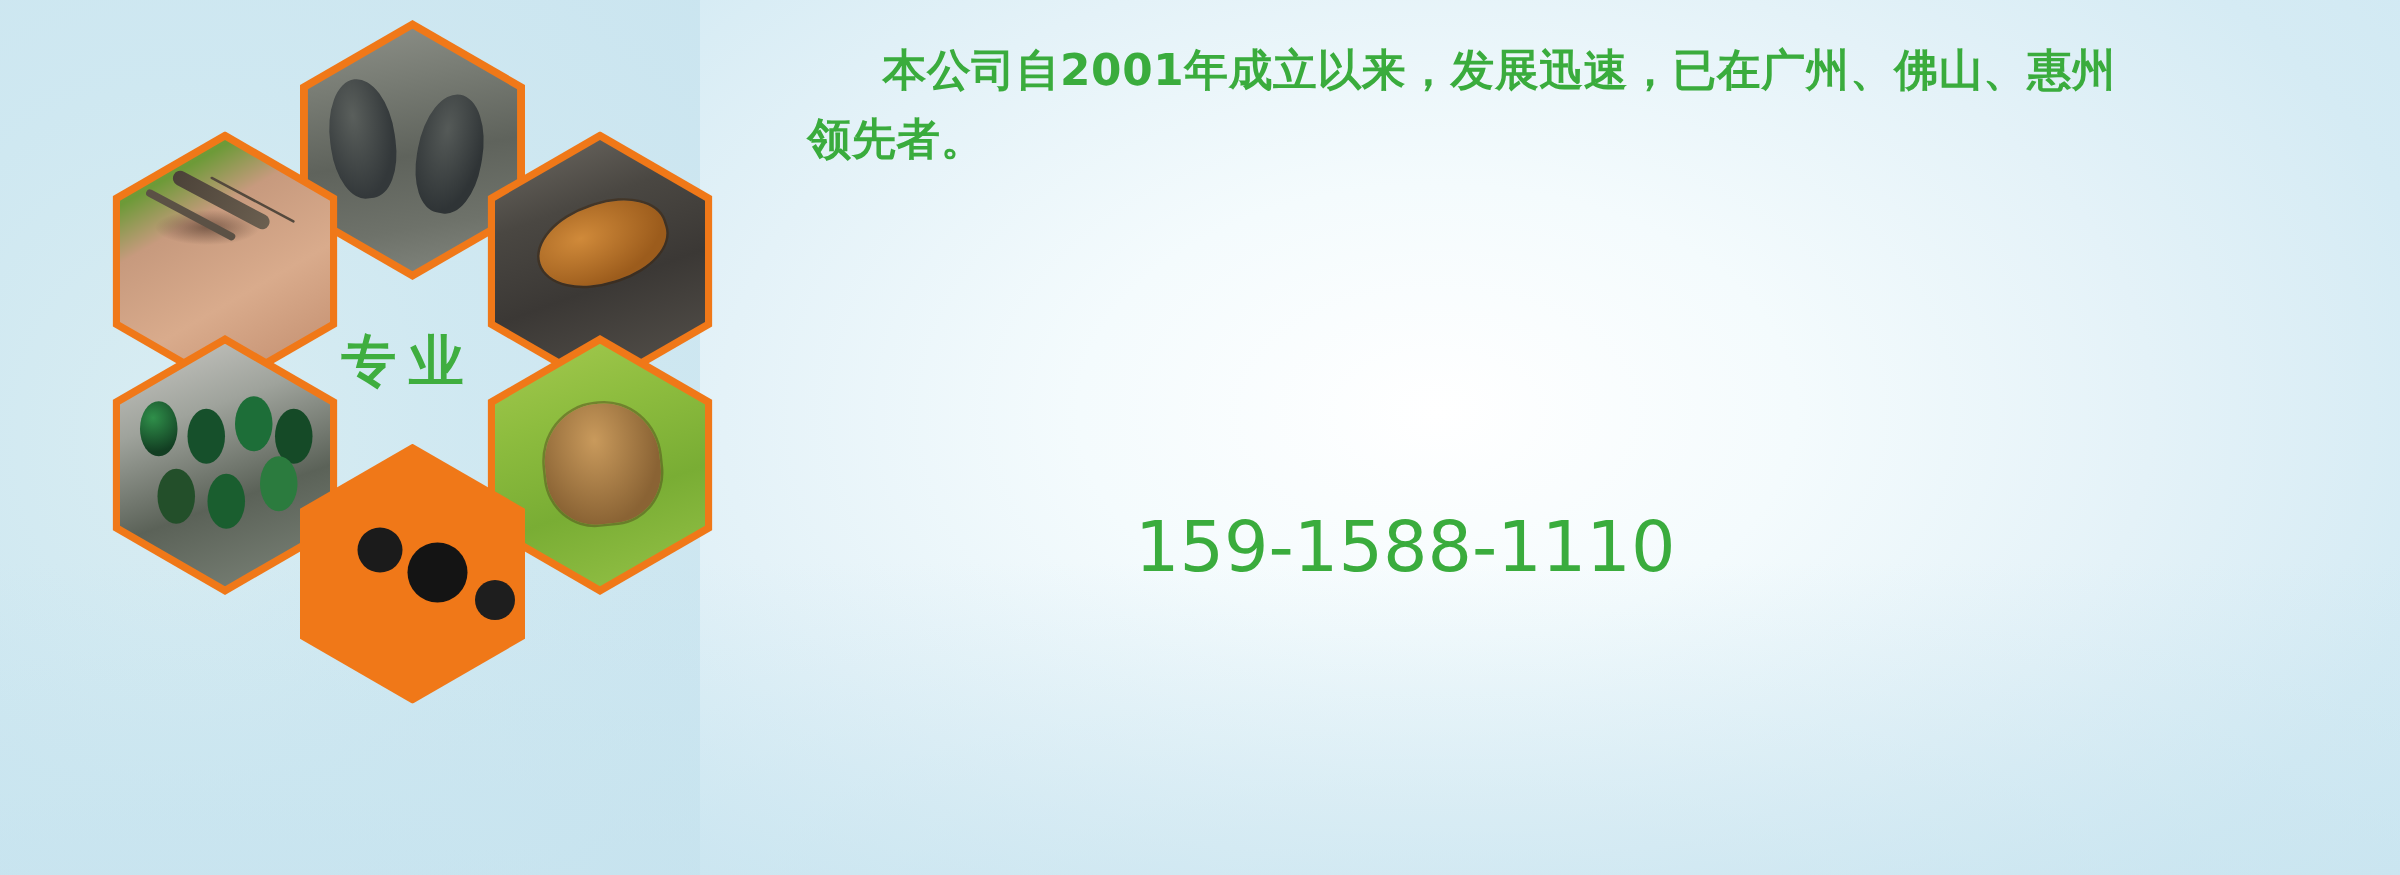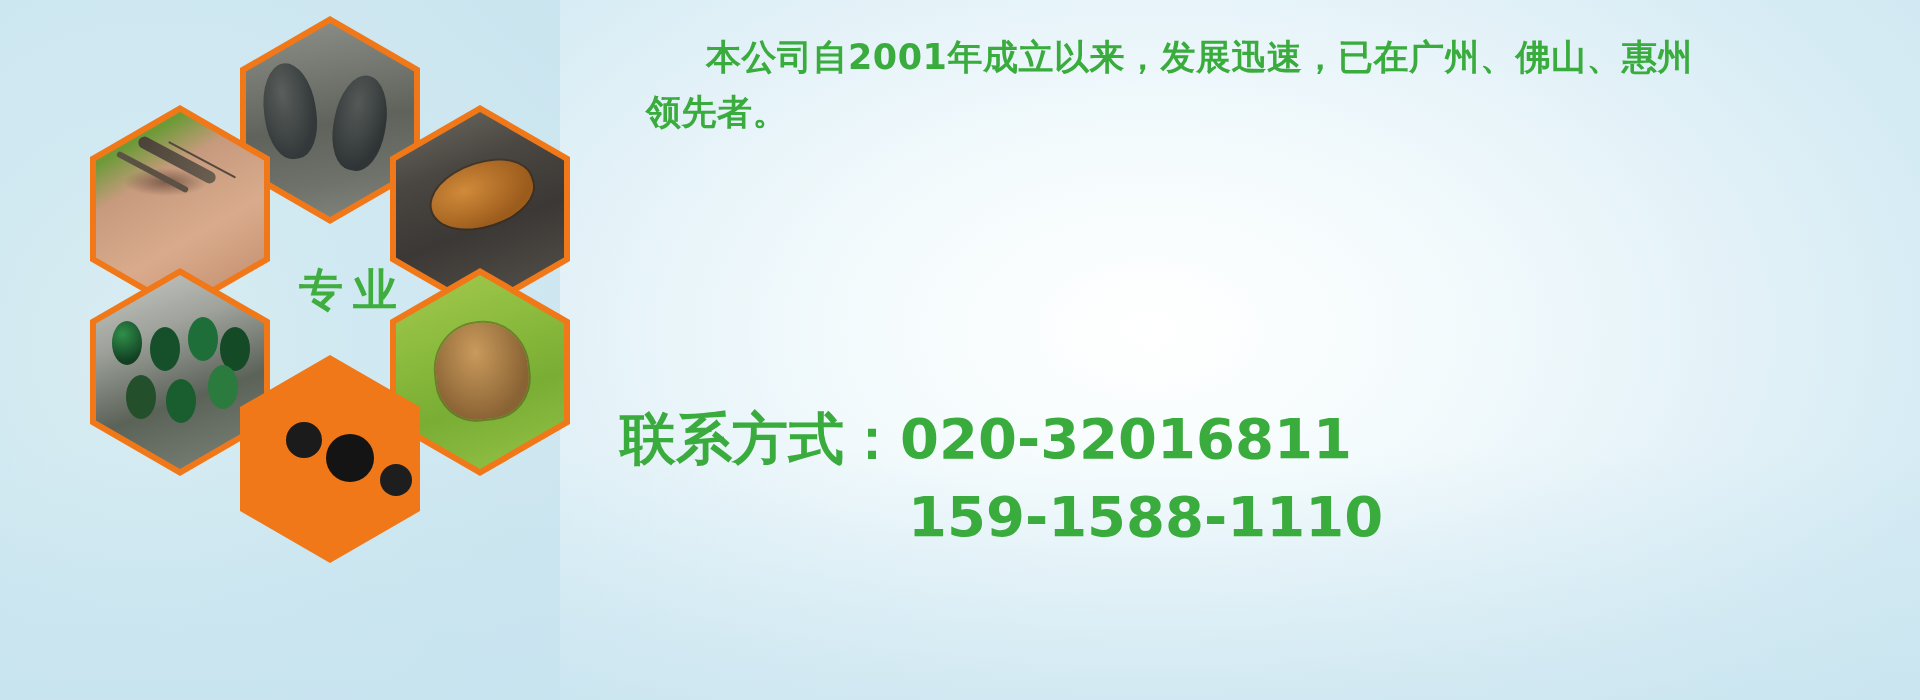--- a/index.html
+++ b/index.html
@@ -48,21 +48,21 @@
   .h-bleft  {left:0px;   top:258px; width:180px;height:208px;}
   .h-bleft .inner{left:6px;top:7px;width:168px;height:194px;}
   .h-bright {left:300px; top:258px; width:180px;height:208px;}
   .h-bright .inner{left:6px;top:7px;width:168px;height:194px;}
   .h-bottom {left:150px; top:345px; width:180px;height:208px;}
   .h-bottom .inner{left:6px;top:7px;width:168px;height:194px;}
   .h-center {left:150px; top:176px; width:180px;height:208px;background:transparent;}
   .h-center .inner{left:6px;top:7px;width:168px;height:194px;background:transparent;}
 
   .hex-label{
-    position:absolute;left:168px;top:176px;width:180px;height:208px;
+    position:absolute;left:142px;top:176px;width:180px;height:208px;
     display:flex;flex-direction:column;align-items:center;justify-content:center;
     z-index:6;pointer-events:none;
   }
   .hex-label span{
     color:#3fae3f;font-weight:bold;font-size:44px;line-height:60px;
     letter-spacing:10px;text-indent:10px;
     font-family:"DejaVu Sans","Liberation Sans",sans-serif;
   }
 
   
@@ -151,21 +151,21 @@
   .para .indent{display:inline-block;width:60px;}
 
   .contact{
     position:absolute;left:620px;top:400px;width:1300px;z-index:5;
   }
   .contact .line1{
     color:#3aac3d;font-weight:bold;font-size:56px;line-height:78px;margin:0;
     white-space:nowrap;
   }
   .contact .line2{
-    color:#3aac3d;font-weight:bold;font-size:56px;line-height:78px;margin:0;
+    color:#3aac3d;font-weight:normal;font-size:56px;line-height:78px;margin:0;
     padding-left:288px;white-space:nowrap;
   }
 </style>
 </head>
 <body>
 
 <div id="banner">
 
   <div class="hex-cluster">
 
@@ -213,17 +213,16 @@
       <span>专业</span>
     </div>
   </div>
 
   <div class="copy">
     <p class="para"><span class="indent"></span><span>本公司自2001年成立以来，发展迅速，已在广州、佛山、惠州</span></p>
     <p class="para">领先者。</p>
   </div>
 
   <div class="contact">
-    <p class="line1"><span>联系方式：</span><span>020-32016811</span></p>
     <p class="line2"><span>159-1588-1110</span></p>
   </div>
 
 </div>
 
 </body></html>

